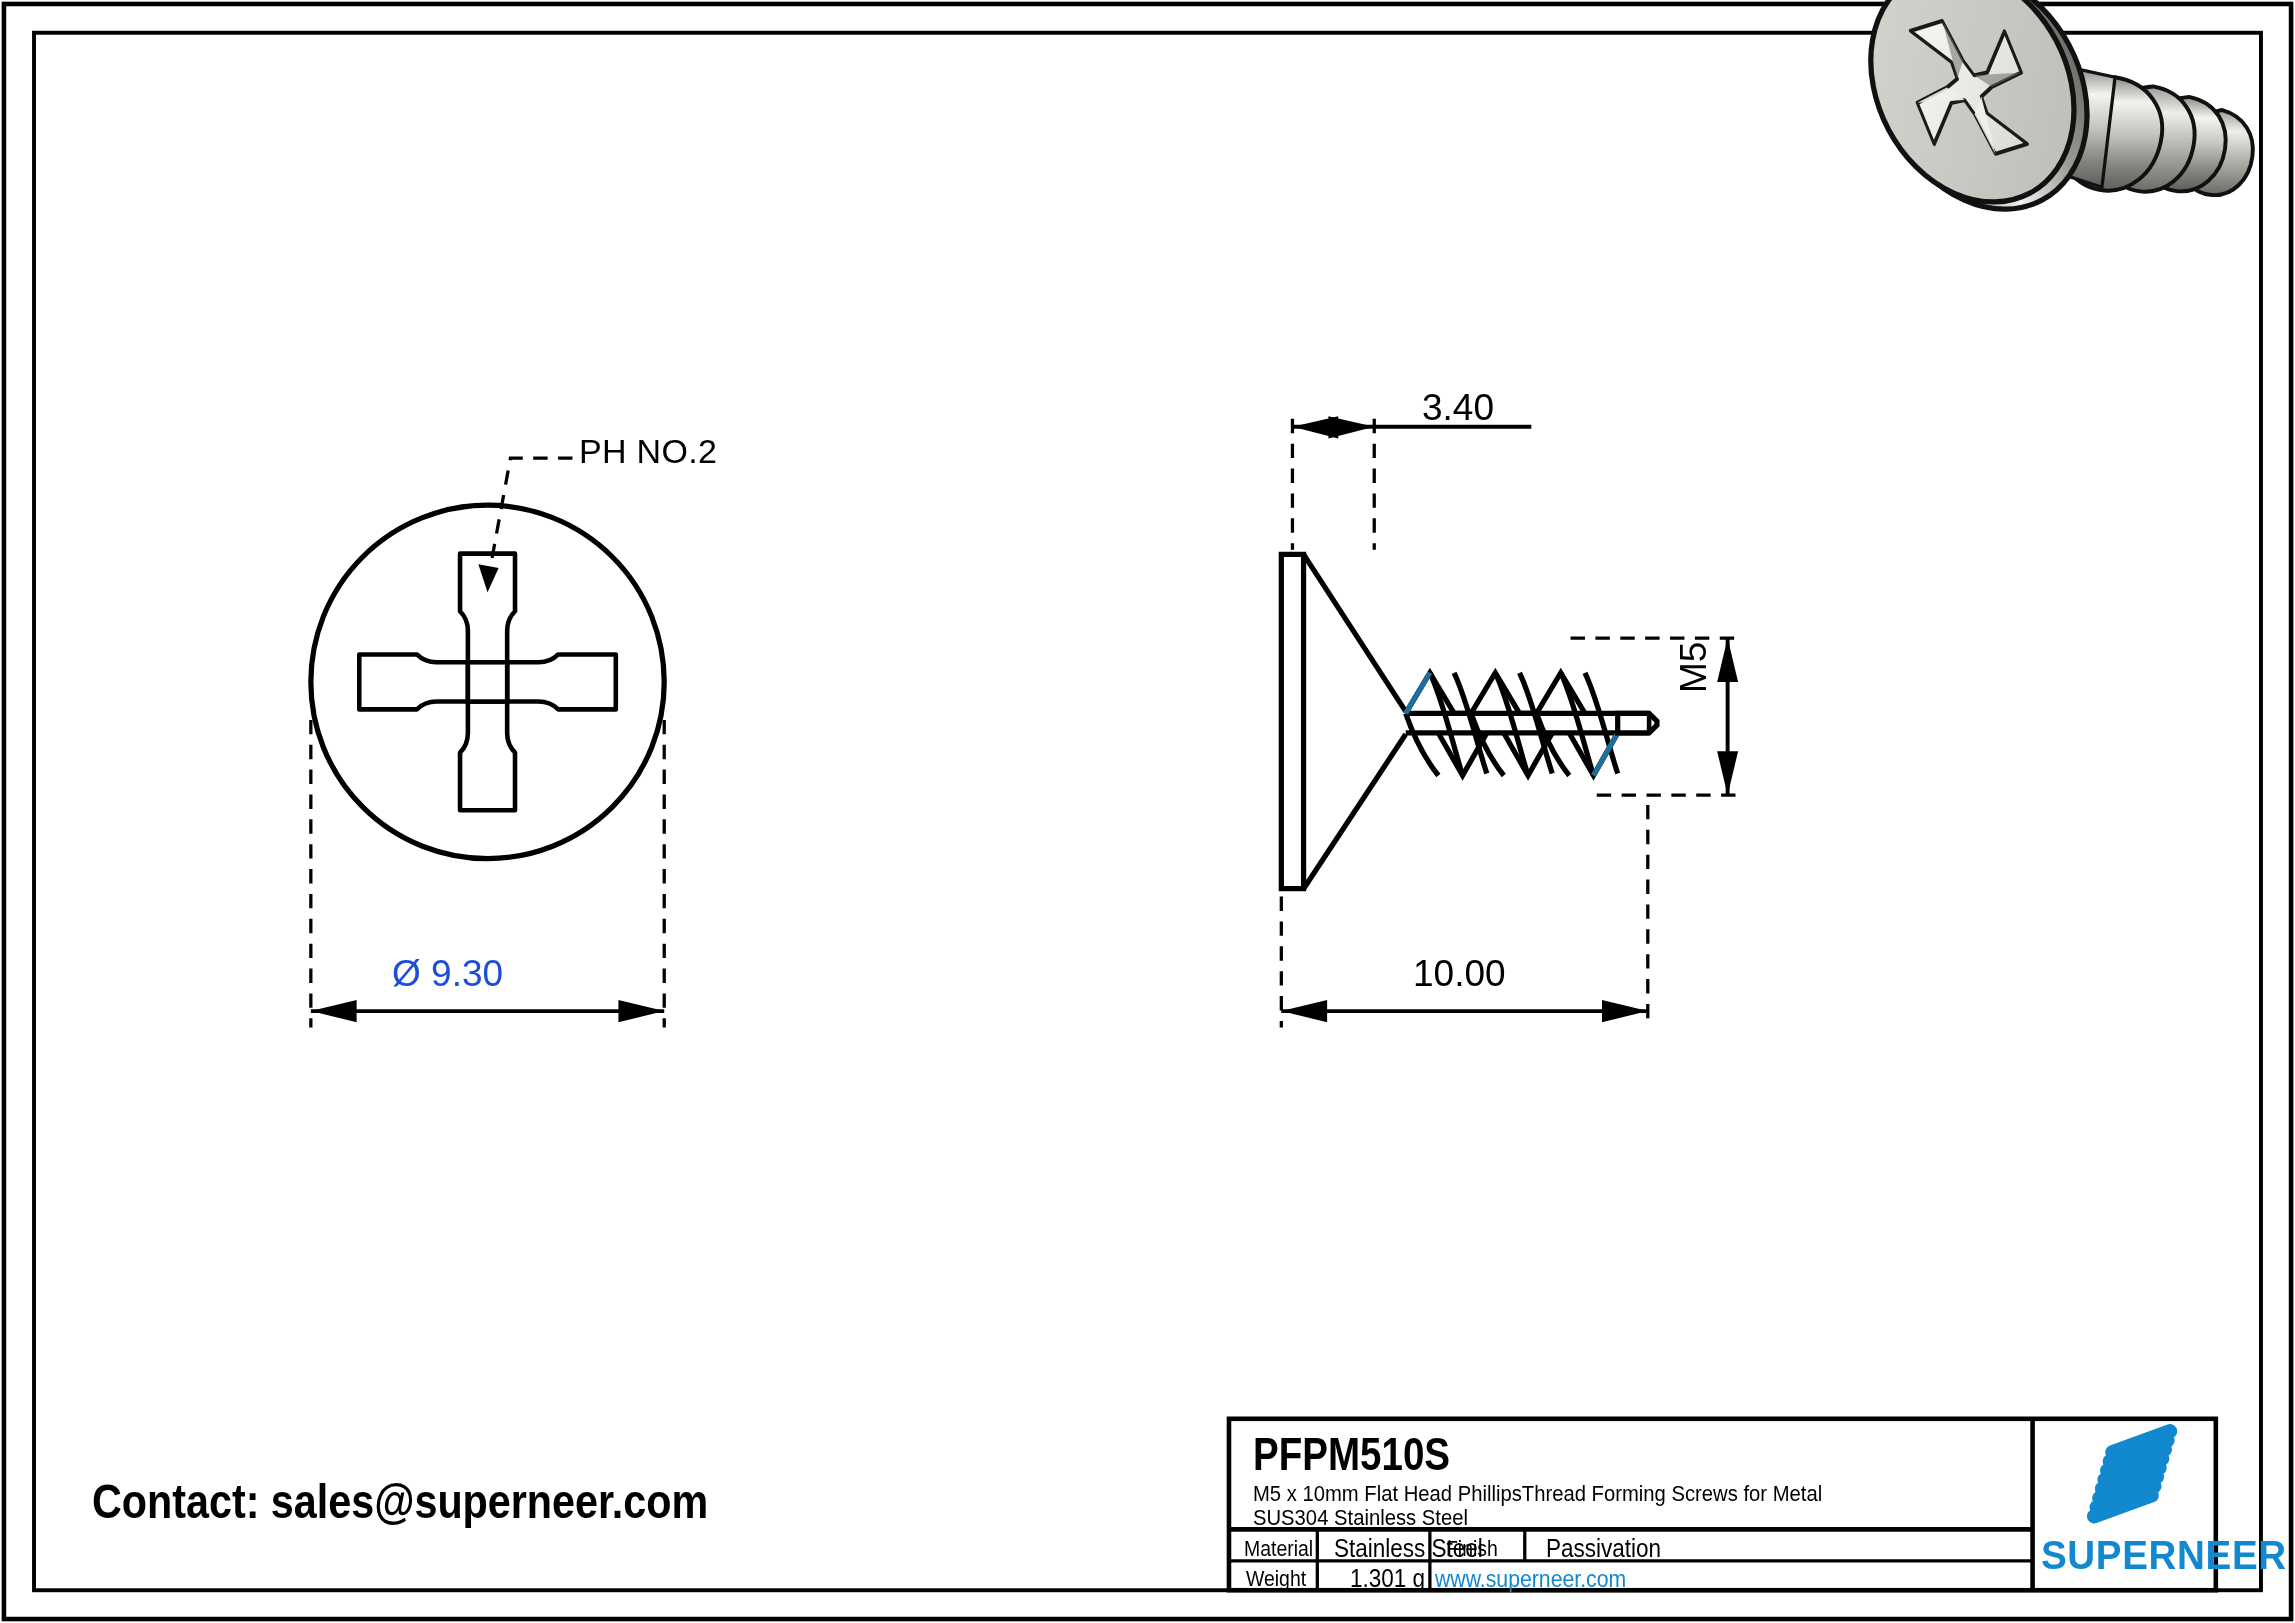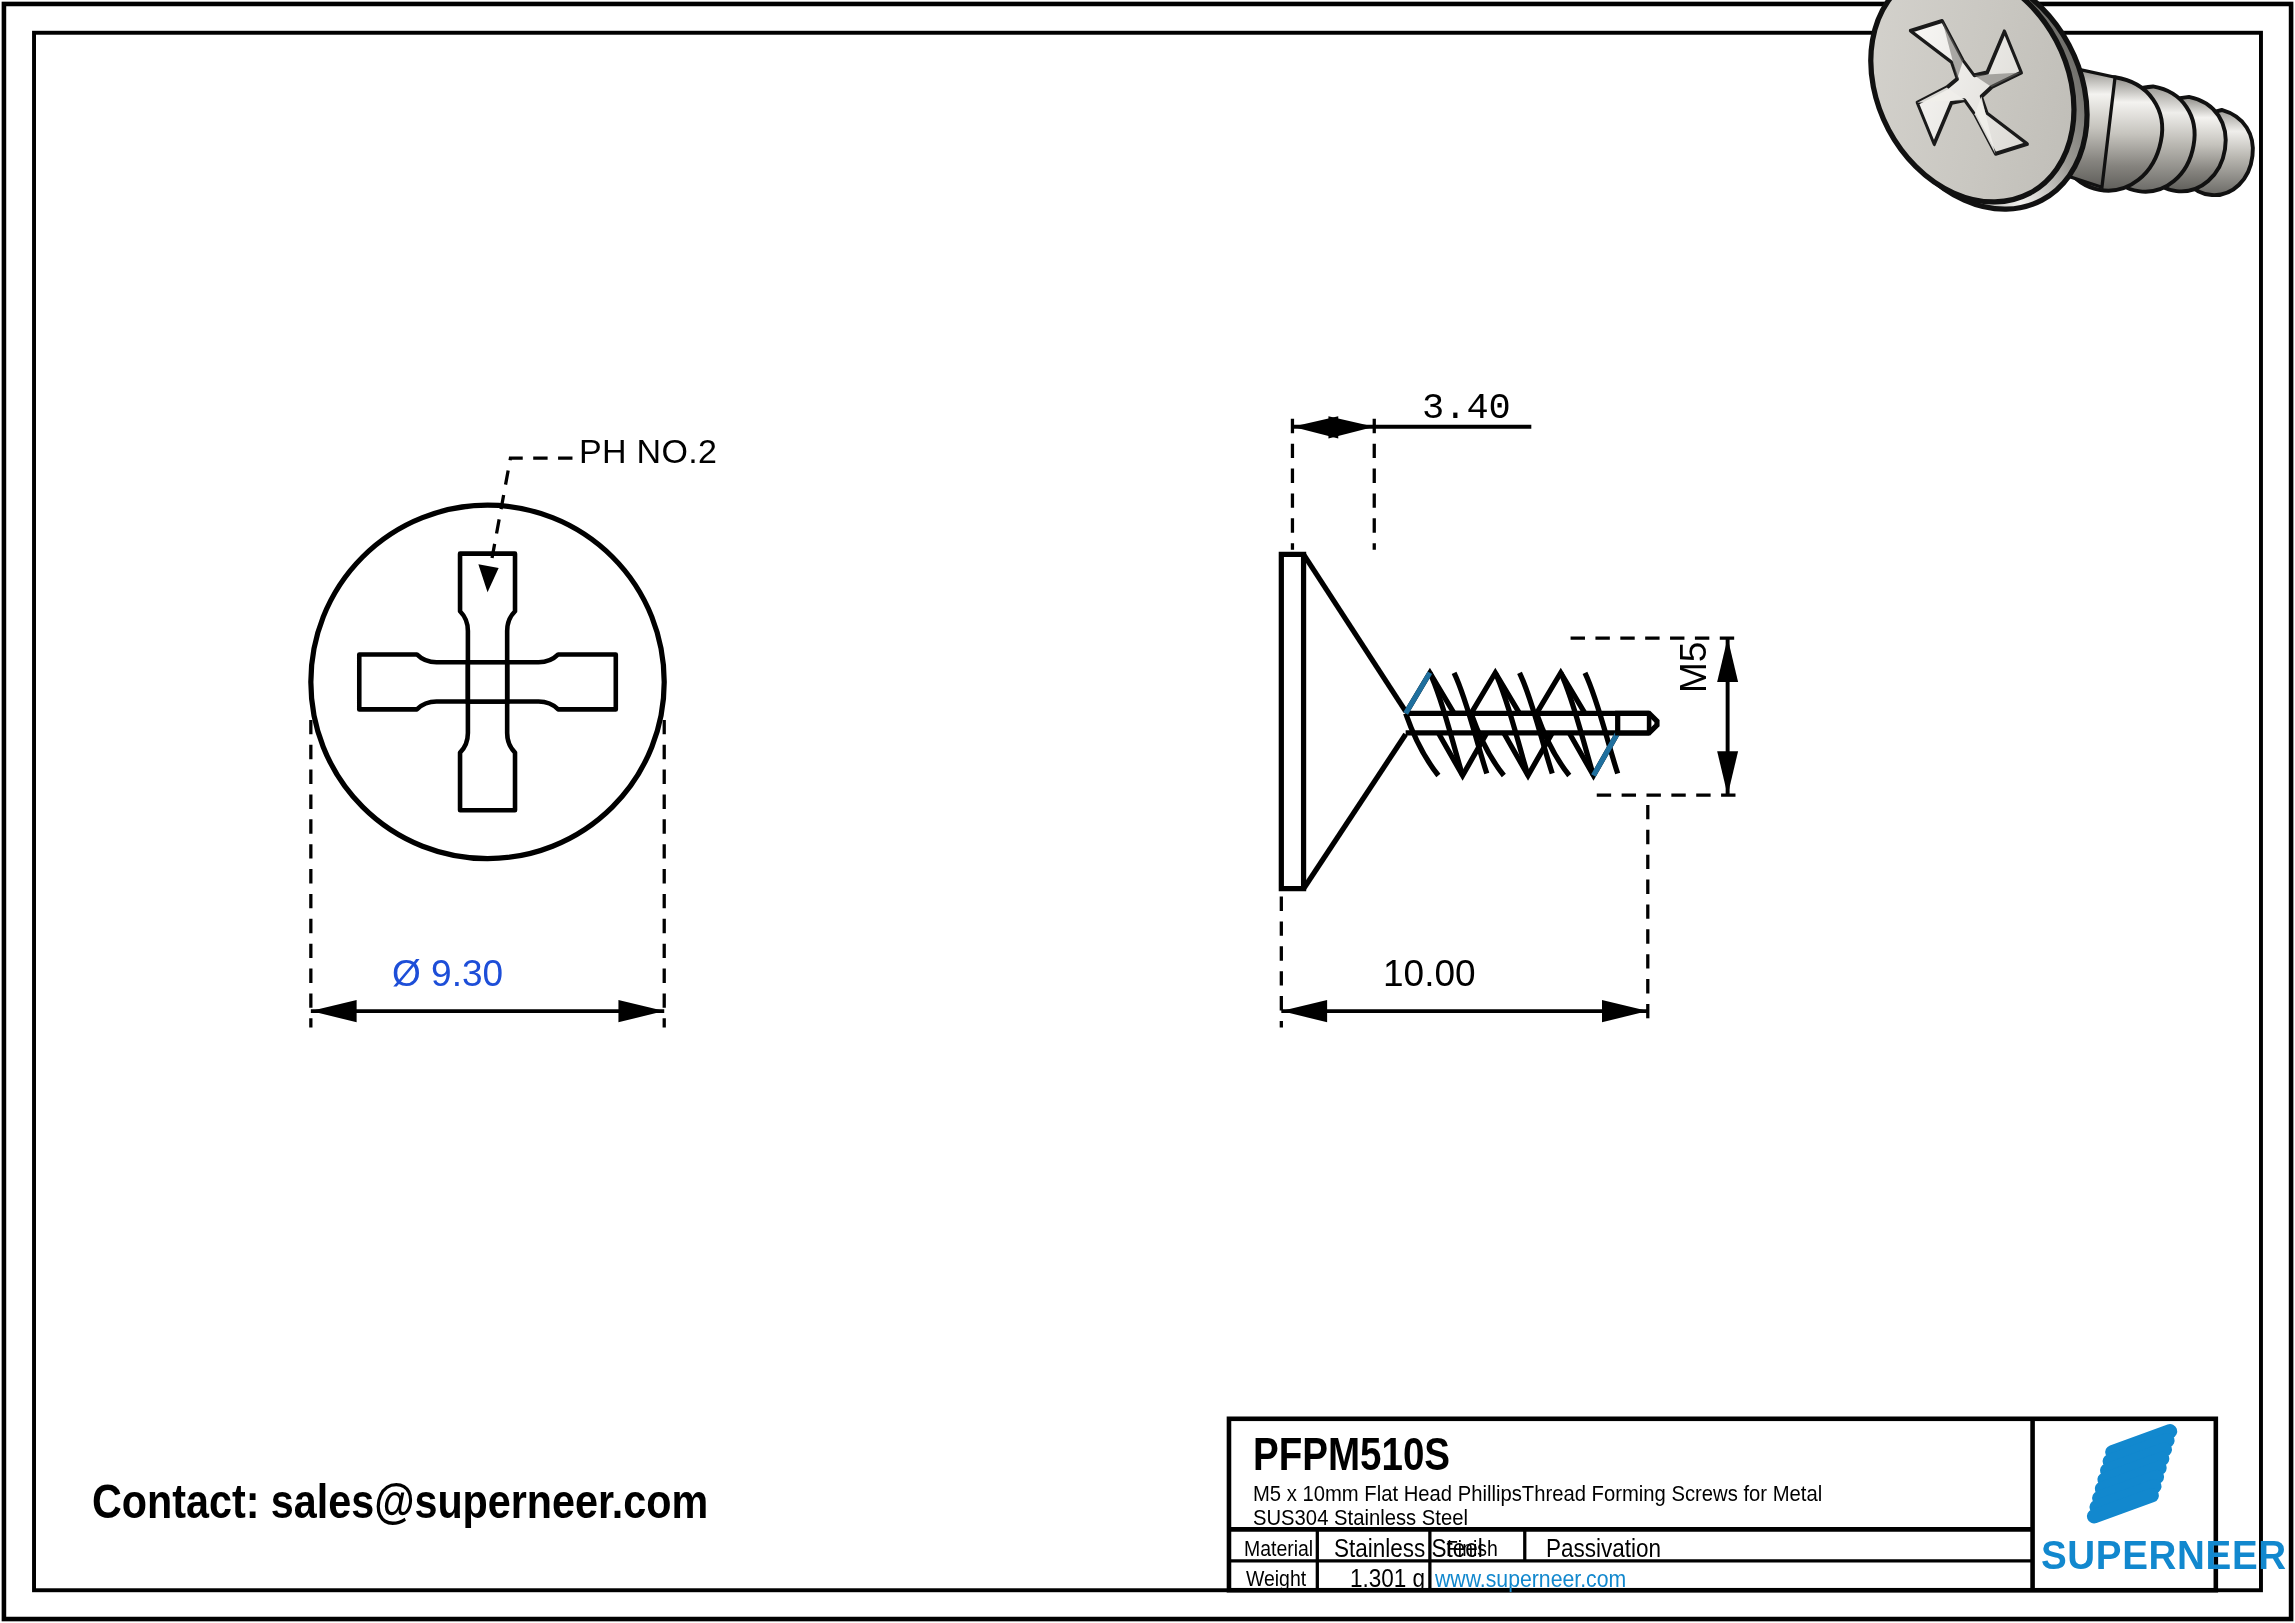--- a/index.html
+++ b/index.html
@@ -254,26 +254,26 @@
       <line x1="3200" y1="2317" x2="3288" y2="2285"></line>
     </g>
 
   </svg>
 
   <div class="overlay-text" style="left:579px; top:432px; font-size:34px; color:#000000;
               letter-spacing:0.3px;">PH NO.2</div>
 
   <div class="overlay-text" style="left:392px; top:953px; font-size:37px; color:#1d4ed8;">Ø 9.30</div>
 
-  <div class="overlay-text" style="left:1422px; top:387px; font-size:37px; color:#000000;font-family:Liberation Mono, monospace;">3.40</div>
+  <div class="overlay-text" style="left:1422px; top:387px; font-size:37px; color:#000000;">3.40</div>
 
   <div class="overlay-text" style="left:1673px; top:693px; font-size:37px; color:#000000;
               transform: rotate(-90deg); transform-origin: 0 0;">M5</div>
 
-  <div class="overlay-text" style="left:1383px; top:953px; font-size:37px; color:#000000;">10.00</div>
+  <div class="overlay-text" style="left:1413px; top:953px; font-size:37px; color:#000000;">10.00</div>
 
   <div class="overlay-text" style="left:92px; top:1474px; font-size:48px; font-weight:bold;
               color:#000000; transform: scaleX(0.86);
               transform-origin: left top;">Contact: sales@superneer.com</div>
 
   <div class="overlay-text" style="left:1253px; top:1426px; font-size:47px; font-weight:bold;
               color:#000000; transform: scaleX(0.82);
               transform-origin: left top;">PFPM510S</div>
 
   <div class="overlay-text" style="left:1253px; top:1481px; font-size:22px; color:#000000;

